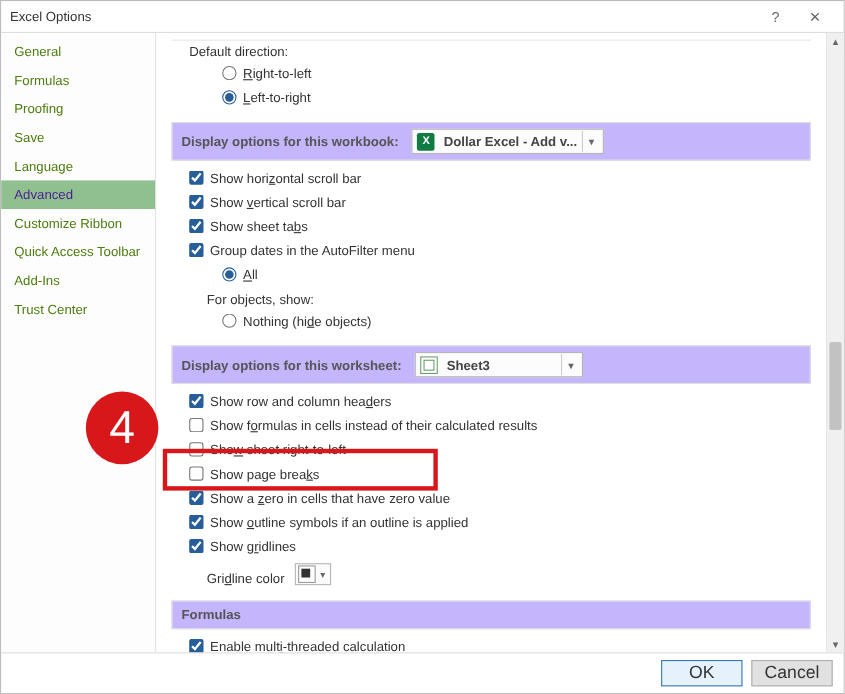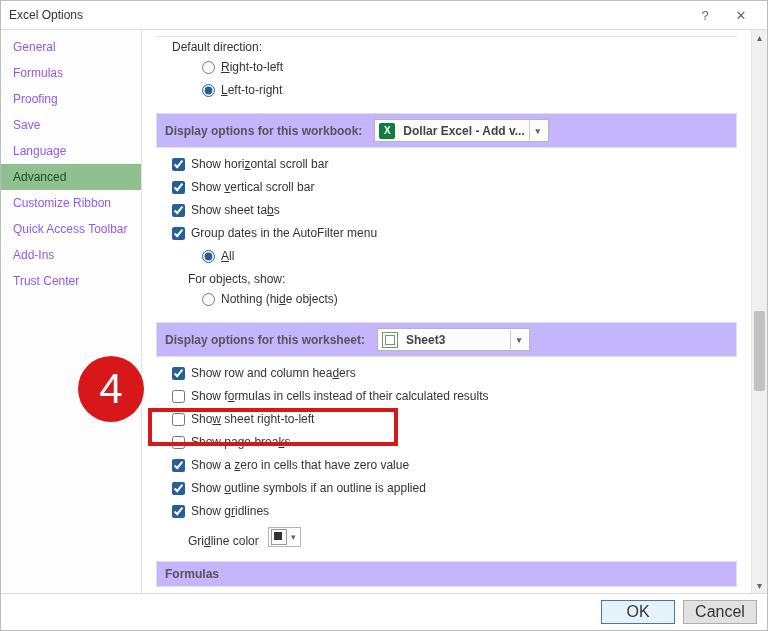--- a/index.html
+++ b/index.html
@@ -3,40 +3,40 @@
 <meta charset="utf-8">
 <style>
   html,body{margin:0;padding:0;font-family:"Segoe UI",Tahoma,Arial,sans-serif;font-size:12px;color:#333;background:#fff}
   .dialog{width:768px;height:631px;border:1px solid #bcbcbc;box-sizing:border-box;position:relative;display:flex;flex-direction:column}
   .titlebar{height:28px;display:flex;align-items:center;padding:0 8px;border-bottom:1px solid #ddd}
   .title{font-size:12px}
   .title-spacer{flex:1}
   .title-btn{width:36px;height:28px;display:flex;align-items:center;justify-content:center;color:#666;cursor:pointer;font-size:13px}
   .body{flex:1;display:flex;overflow:hidden}
   .sidebar{width:140px;border-right:1px solid #e3e3e3;background:#fdfdfd;padding-top:4px}
-  .sidebar-item{padding:6px 12px;cursor:pointer;color:#8b5cf6;font-size:12px}
-  .sidebar-item.selected{background:#90c090;color:#14532d}
+  .sidebar-item{padding:6px 12px;cursor:pointer;color:#4d7c0f;font-size:12px}
+  .sidebar-item.selected{background:#90c090;color:#4c1d95}
   .content{flex:1;display:flex;position:relative}
   .scrollpane{flex:1;padding:6px 14px 8px 14px;overflow:hidden}
   .scrollbar{width:15px;background:#f0f0f0;border-left:1px solid #e6e6e6;position:relative}
   .sb-arrow{position:absolute;left:0;width:15px;height:15px;background:#f0f0f0;display:flex;align-items:center;justify-content:center;font-size:10px;color:#666}
   .sb-arrow.up{top:0}
   .sb-arrow.down{bottom:0}
   .sb-thumb{position:absolute;left:2px;width:11px;top:281px;height:80px;background:#c2c2c2;border-radius:2px}
   .sec-header{background:#c4b5fd;border:1px solid #e0e0e0;padding:5px 8px;margin:10px 0 6px 0;display:flex;align-items:center;font-weight:600;color:#555}
   .sec-header .label{margin-right:12px}
   .dropdown{display:inline-flex;align-items:center;border:1px solid #b5b5b5;background:#fcfcfc;height:21px;padding:0 2px 0 4px;font-size:12px;color:#444}
   .dropdown .dd-txt{padding:0 4px}
   .dropdown .dd-btn{width:16px;height:19px;border-left:1px solid #ccc;display:flex;align-items:center;justify-content:center;color:#666;font-size:9px}
   .excel-ico{width:16px;height:16px;background:#107c41;color:#fff;font-size:10px;font-weight:700;display:flex;align-items:center;justify-content:center;margin-right:4px;border-radius:2px}
   .sheet-ico{width:14px;height:14px;border:1px solid #6a9f6d;background:#fff;margin-right:4px;position:relative}
   .sheet-ico::after{content:"";position:absolute;left:2px;top:2px;width:8px;height:8px;border:1px solid #6a9f6d}
   .row{padding:3px 0 3px 16px}
   .row-ind{padding-left:46px}
-  .chk{display:inline-flex;align-items:flex-end;gap:6px}
+  .chk{display:inline-flex;align-items:flex-start;gap:6px}
   .chk input[type=checkbox]{margin:0;width:13px;height:13px;accent-color:#275e9a}
   .chk input[type=radio]{margin:0;width:13px;height:13px;accent-color:#275e9a}
   .chk label{cursor:default}
   u.ak{text-decoration:underline}
   .plain-label{padding:3px 0 3px 16px}
   .gridcolor{display:inline-flex;align-items:center;border:1px solid #b5b5b5;padding:1px 2px;background:#fcfcfc;margin-left:6px}
   .swatch{width:14px;height:14px;border:1px solid #999;background:#fff;position:relative;margin-right:2px}
   .swatch::after{content:"";position:absolute;left:2px;top:2px;width:8px;height:8px;background:#333}
   .highlight{position:absolute;border:4px solid #d8171a;left:147px;top:407px;width:250px;height:38px;box-sizing:border-box;pointer-events:none}
   .badge{position:absolute;left:77px;top:355px;width:66px;height:66px;border-radius:50%;background:#d8171a;color:#fff;display:flex;align-items:center;justify-content:center;font-size:42px;font-weight:400;pointer-events:none;z-index:5}

